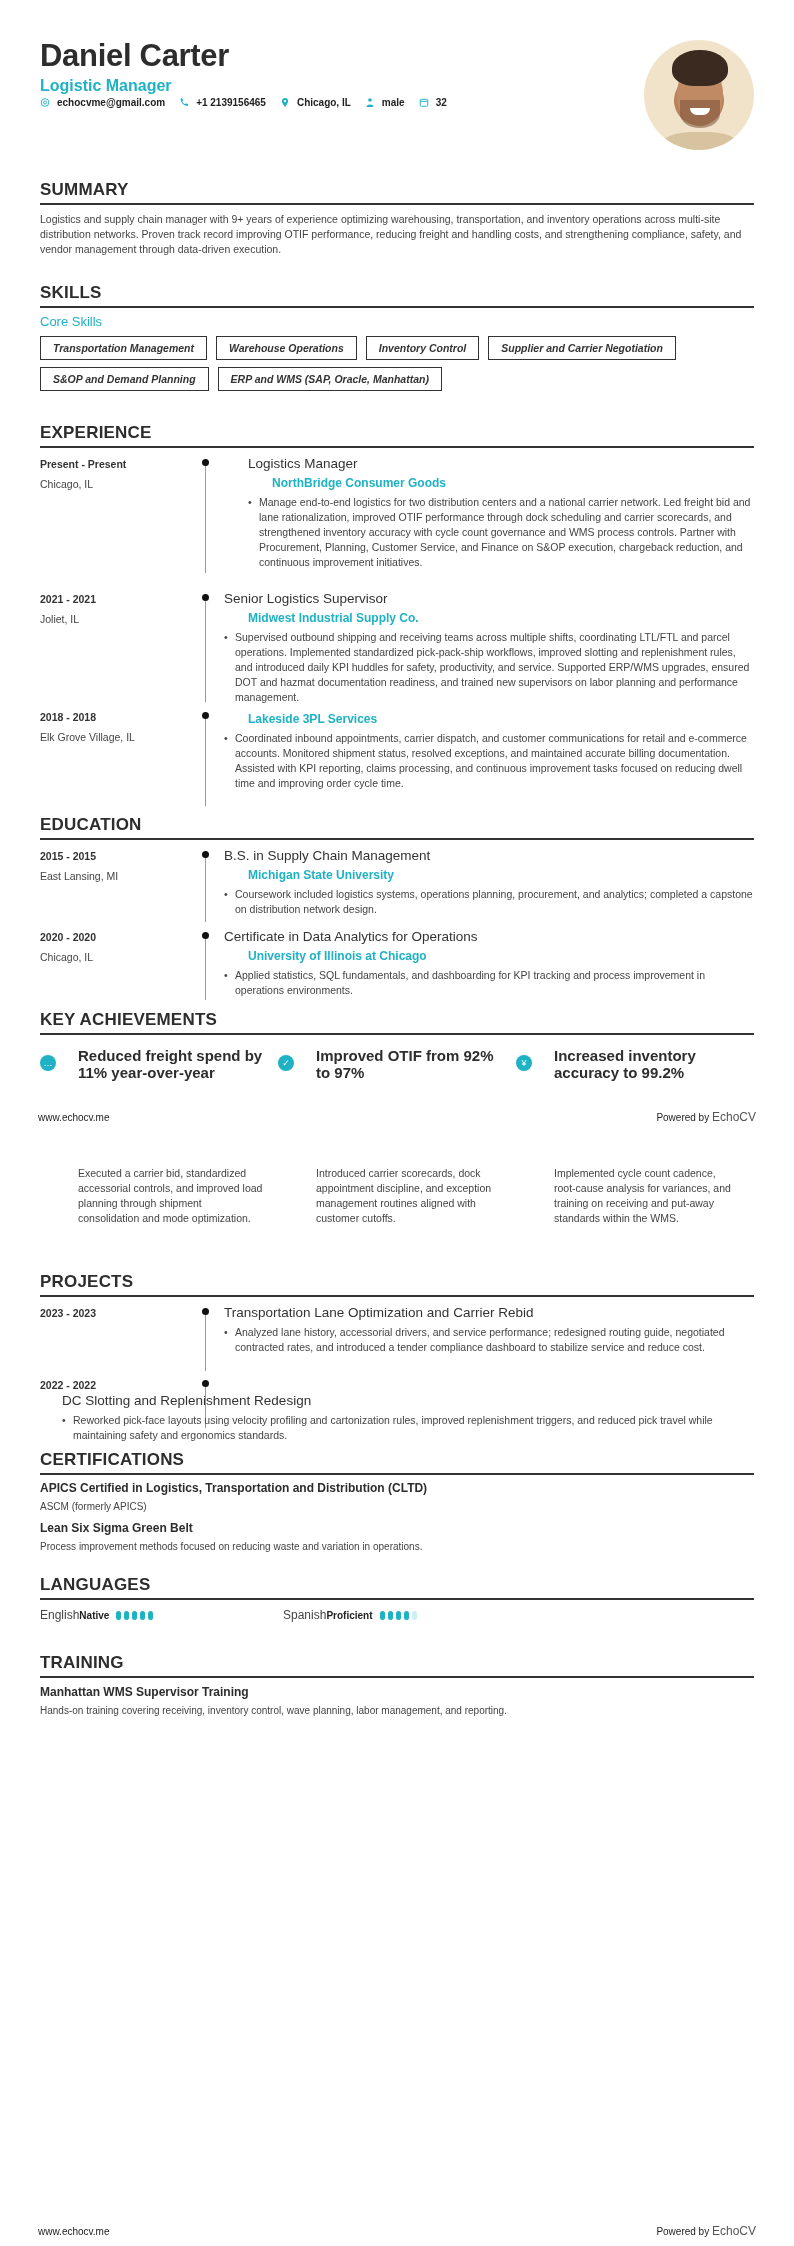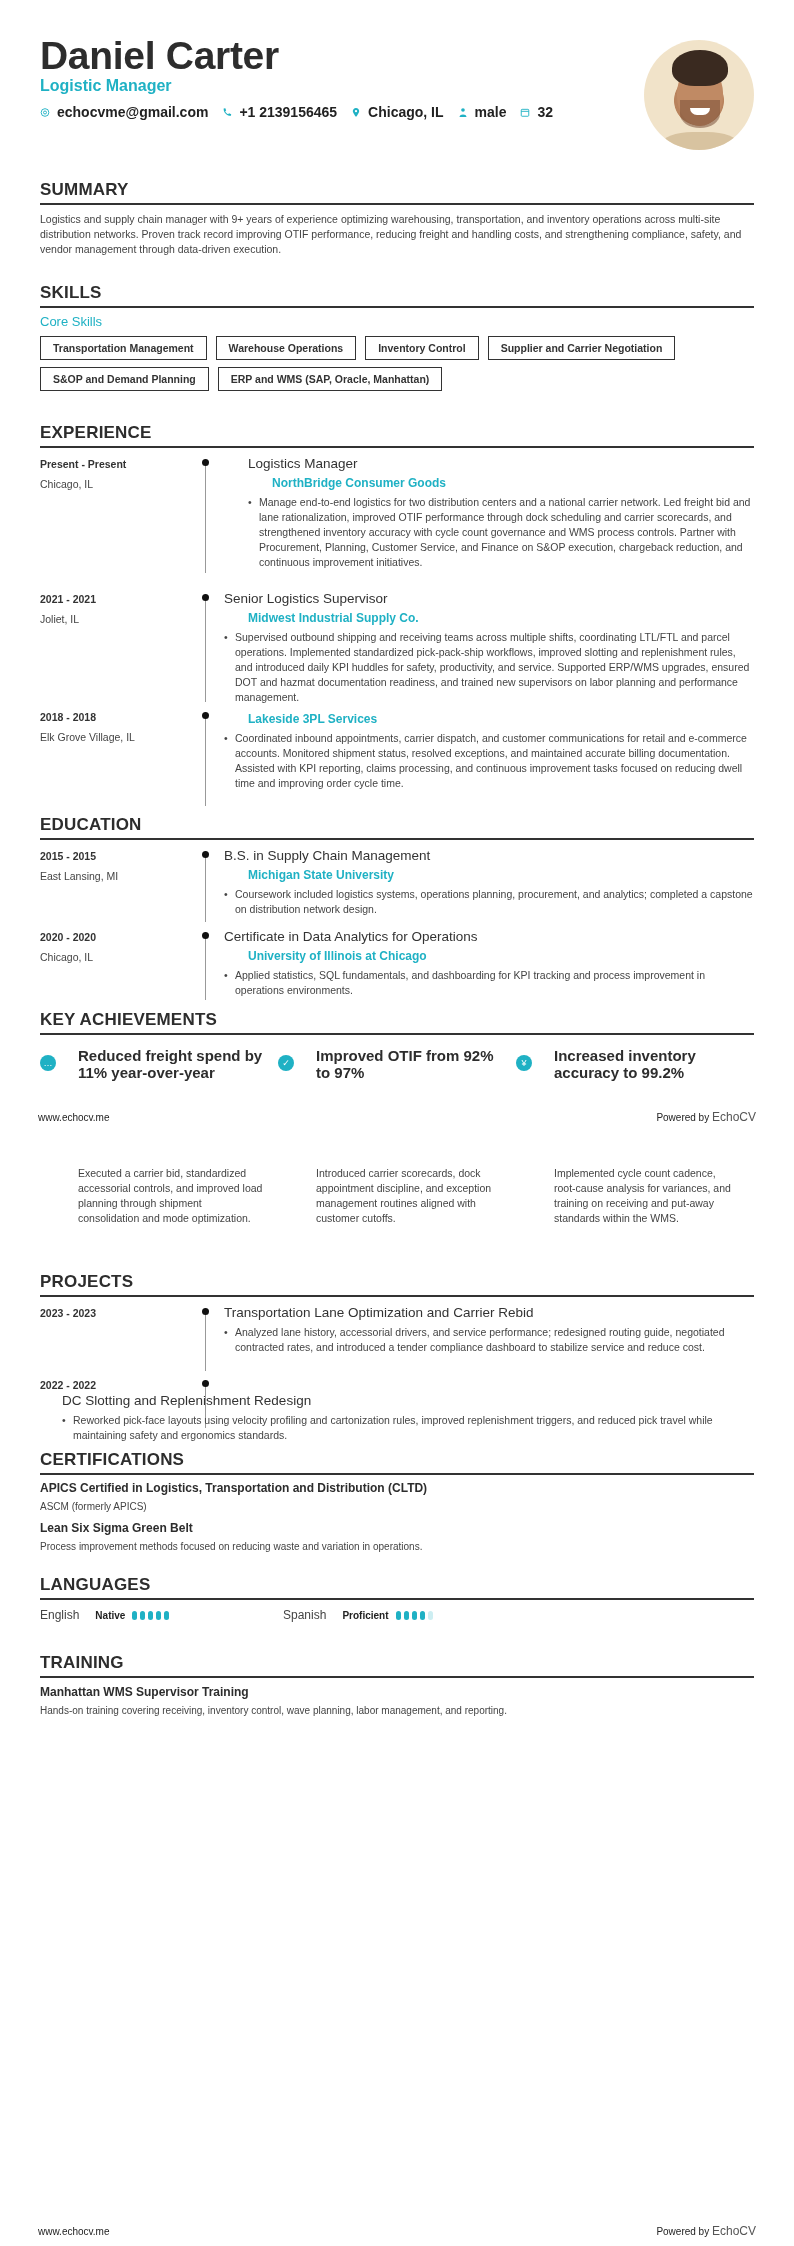--- a/index.html
+++ b/index.html
@@ -8,23 +8,23 @@
     position: relative;
     height: 2246px;
     font-family: "Liberation Sans", "DejaVu Sans", sans-serif;
     color: #333333;
     overflow: hidden;
   }
   .page { position: absolute; left: 0; top: 0; width: 794px; height: 2246px; }
 
   
   .header { position: absolute; left: 40px; top: 38px; width: 714px; height: 120px; }
-  .name { font-size: 39px; font-weight: bold; color: #2d2d2d; letter-spacing: -0.3px; line-height: 36px; }
+  .name { font-size: 31px; font-weight: bold; color: #2d2d2d; letter-spacing: -0.3px; line-height: 36px; }
   .job-title { font-size: 16px; font-weight: bold; color: #1fb1c4; line-height: 20px; margin-top: 2px; }
-  .contacts { display: flex; align-items: center; margin-top: 8px; font-size: 14px; font-weight: bold; color: #222; }
+  .contacts { display: flex; align-items: center; font-size: 10px; font-weight: bold; color: #222; }
   .contact { display: flex; align-items: center; margin-right: 14px; }
   .contact .ic { width: 10px; height: 12px; margin-right: 7px; display: inline-flex; align-items: center; justify-content: center; }
   .contact .ic svg { width: 10px; height: 11px; }
   .photo {
     position: absolute; right: 0; top: 2px; width: 110px; height: 110px; border-radius: 50%;
     background: radial-gradient(circle at 50% 55%, #b9835d 0 30%, #f1e3c9 31% 100%);
     overflow: hidden;
   }
   .photo .hair { position: absolute; left: 28px; top: 10px; width: 56px; height: 36px; border-radius: 50% 50% 40% 40%; background: #3a2a20; }
   .photo .face { position: absolute; left: 33px; top: 26px; width: 46px; height: 60px; border-radius: 45% 45% 50% 50%; background: #c08a64; }
@@ -34,21 +34,21 @@
 
   
   .section { position: absolute; left: 40px; width: 714px; }
   .sec-title { font-size: 17px; font-weight: bold; color: #2d2d2d; letter-spacing: 0.2px; line-height: 20px; }
   .sec-rule { height: 2px; background: #333333; margin-top: 3px; }
   .para { font-size: 10.5px; line-height: 15px; color: #444; }
 
   
   .skill-group { font-size: 13px; color: #1fb1c4; margin-top: 6px; line-height: 16px; }
   .chips { display: flex; flex-wrap: wrap; margin-top: 6px; }
-  .chip { border: 1px solid #333; padding: 0 12px; height: 24px; line-height: 22px; font-size: 10.5px; font-weight: bold; color: #333; margin-right: 9px; margin-bottom: 7px; }
+  .chip { border: 1px solid #333; padding: 0 12px; height: 24px; line-height: 22px; font-size: 10.5px; font-weight: bold; color: #333; margin-right: 9px; margin-bottom: 7px; font-style: italic; }
 
   
   .entry { position: relative; display: flex; }
   .entry .left { width: 162px; flex: none; padding-top: 2px; }
   .entry .date { font-size: 10.5px; font-weight: bold; color: #333; line-height: 14px; }
   .entry .loc { font-size: 10.5px; color: #444; line-height: 14px; margin-top: 6px; }
   .entry .rail { position: absolute; left: 165px; top: 4px; bottom: 0; width: 1px; background: #999; }
   .entry .dot { position: absolute; left: 162px; top: 4px; width: 7px; height: 7px; border-radius: 50%; background: #111; }
   .entry .right { margin-left: 22px; flex: 1; }
   .entry .role { font-size: 13.5px; color: #333; line-height: 17px; }
@@ -68,21 +68,21 @@
   .footer { position: absolute; left: 38px; width: 718px; display: flex; justify-content: space-between; align-items: baseline; font-size: 10px; color: #222; }
   .footer .brand { font-size: 12px; color: #555; }
 
   
   .item-title { font-size: 12px; font-weight: bold; color: #2d2d2d; line-height: 16px; }
   .item-sub { font-size: 10px; color: #444; line-height: 14px; margin-top: 4px; }
 
   
   .langs { display: flex; margin-top: 8px; align-items: center; }
   .lang { display: flex; align-items: center; width: 243px; }
-  .lang .lname { font-size: 12px; color: #444; margin-right: 16px; }
+  .lang .lname { font-size: 12px; color: #444; margin-right: 0; }
   .lang .level { font-size: 10px; font-weight: bold; color: #222; margin-right: 7px; }
   .lang .dots { display: flex; }
   .lang .dots span { width: 5px; height: 9px; border-radius: 3px; background: #1fb1c4; margin-right: 3px; }
   .lang .dots span.off { background: #cdeef2; }
 </style>
 </head>
 <body>
 
 <div class="page">
 

